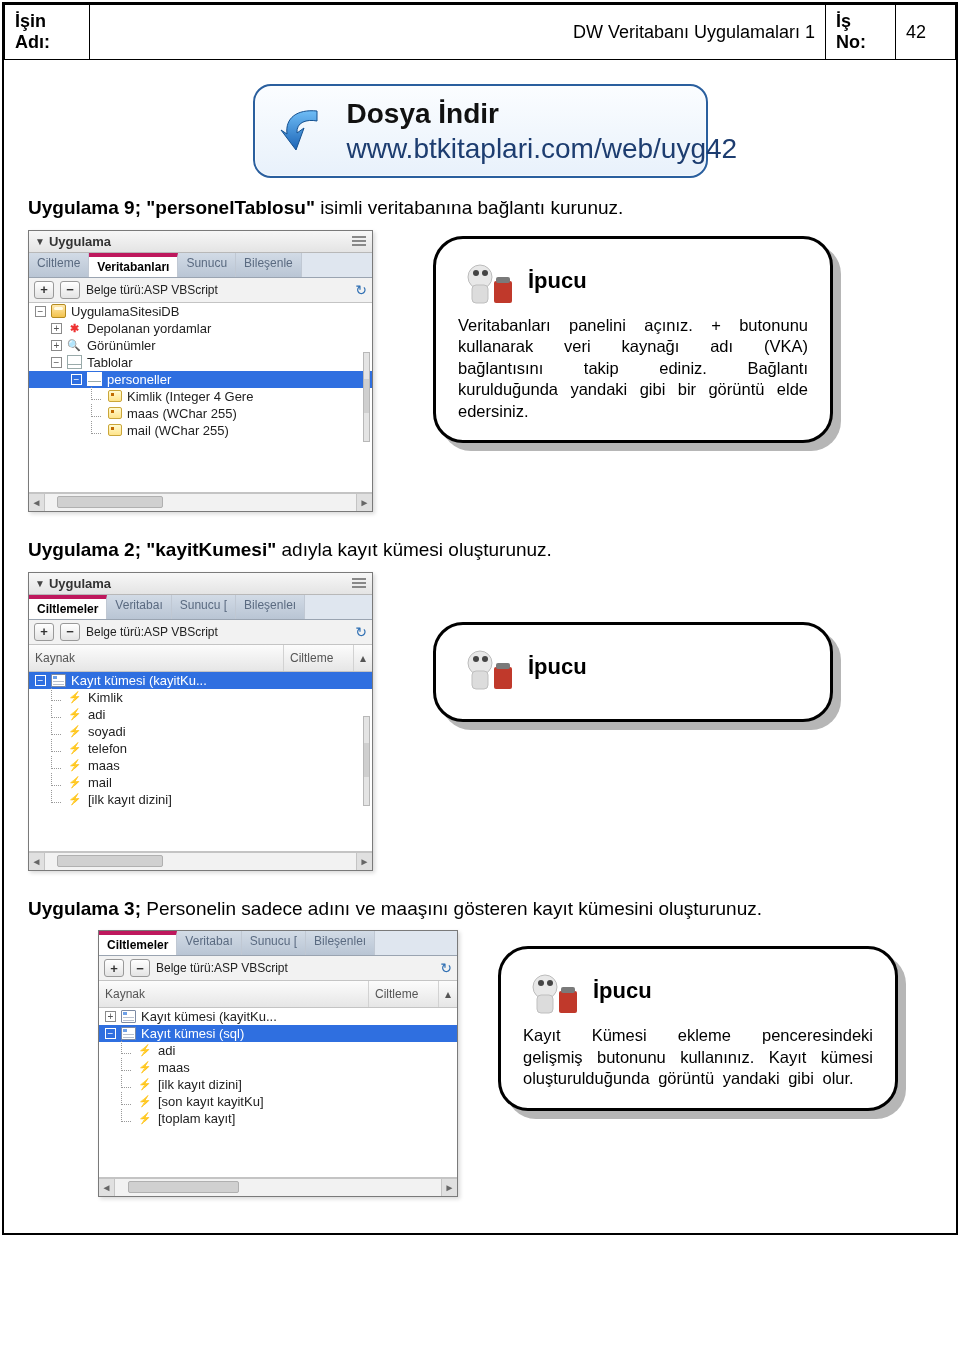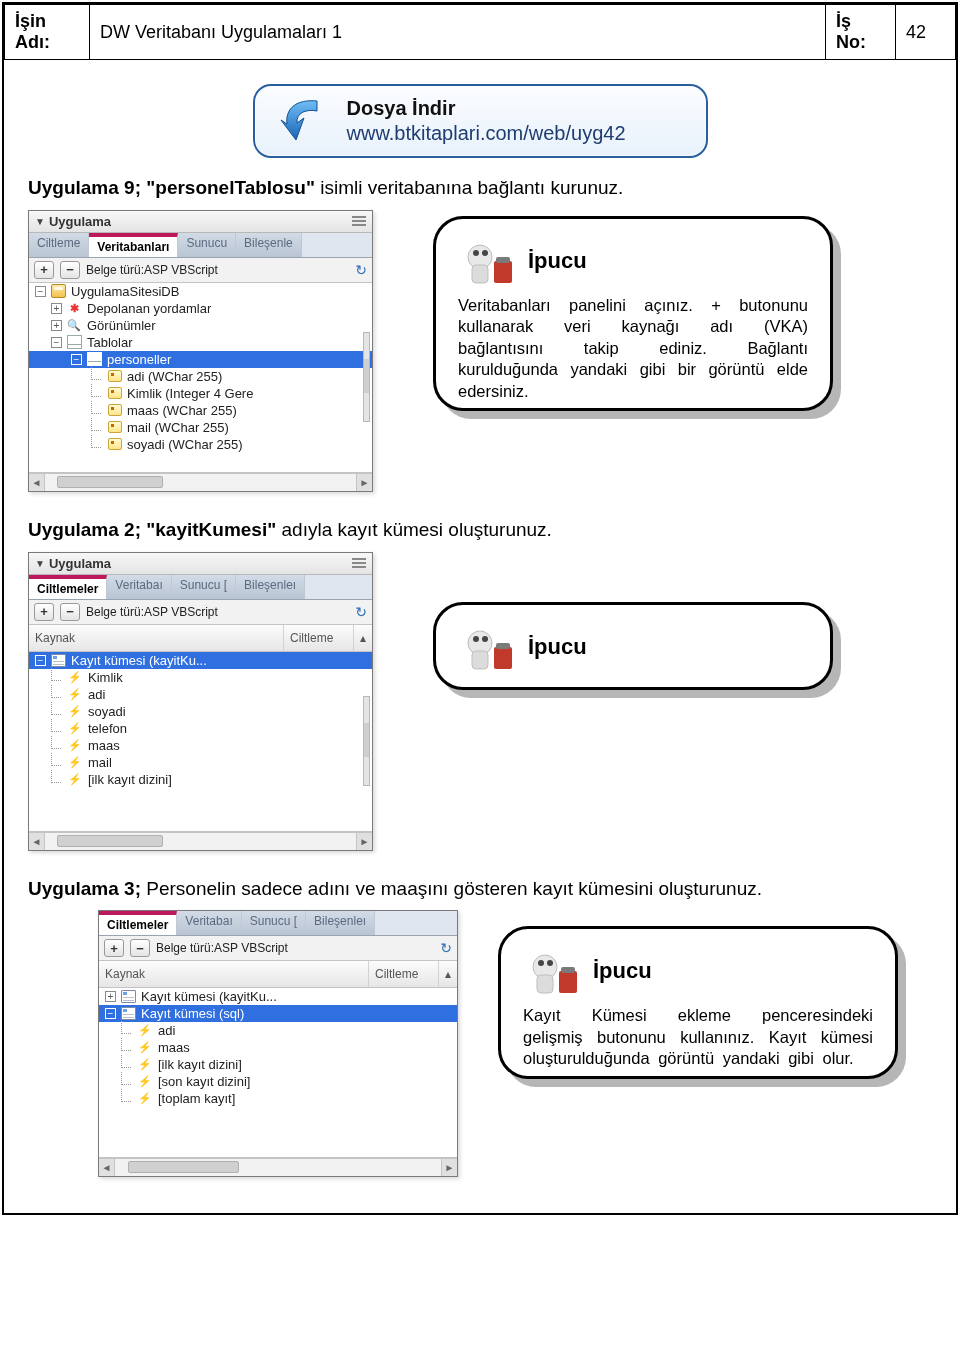--- a/index.html
+++ b/index.html
@@ -18,40 +18,40 @@
   .header-table {
     width: 100%;
     border-collapse: collapse;
   }
   .header-table td {
     border: 1px solid #000;
     padding: 6px 10px;
     font-size: 18px;
   }
   .header-table .lbl { font-weight: bold; width: 85px; }
-  .header-table .title { width: auto; }
+  .header-table .title { width: auto; text-align: right; }
   .header-table .isno-lbl { font-weight: bold; width: 70px; }
   .header-table .isno-val { width: 60px; }
 
   .content { padding: 18px 24px 30px 24px; }
 
   .download-box {
     width: 455px;
     margin: 6px auto 18px auto;
     border: 2px solid #2a5f9e;
     border-radius: 18px;
     background: linear-gradient(#fbfdff, #e8f1fb);
     display:flex;
     align-items:center;
     padding:10px 22px;
     gap:18px;
     box-shadow: 0 0 0 1px rgba(255,255,255,.6) inset;
   }
   .download-box .arrow-icon svg { display:block; }
-  .download-box .txt { font-size:20px; color:#111; line-height:1.25; }
+  .download-box .txt { font-size:28px; color:#111; line-height:1.25; }
   .download-box .txt .link { color:#1d3d70;text-align:right; }
 
   .para {
     font-size: 19px;
     margin: 12px 0 10px 0;
     line-height: 1.25;
   }
   .para b { font-weight:bold; }
 
   .row {
@@ -232,21 +232,21 @@
   .ipucu-shadow{
     position:absolute; inset:0; transform:translate(8px,8px);
     background:#b6b6b6; border-radius:30px; z-index:0;
   }
   .ipucu{
     position:relative; z-index:1;
     width:400px;
     background:#fff;
     border:3px solid #000;
     border-radius:30px;
-    padding:16px 22px 6px 22px;
+    padding:16px 22px 18px 22px;
   }
   .ipucu .head{
     display:flex;align-items:center;gap:10px;margin-bottom:8px;
   }
   .ipucu .head .title{ font-size:22px;font-weight:bold;}
   .ipucu .body{
     font-size:16.5px;
     text-align:justify;
     line-height:1.3;
   }
@@ -340,41 +340,31 @@
             <span>Tablolar</span>
           </div>
           <div class="tree-item indent2 selected">
             <span class="twisty" style="border-color:#fff;color:#fff;background:transparent">−</span>
             <span class="ico ico-table" style="border-color:#fff"></span>
             <span>personeller</span>
           </div>
           <div class="tree-item indent3">
               <span class="dotted-conn"></span>
               <span class="ico ico-col"></span>
-              <span>adi (WChar 255)</span>
-            </div>
-          <div class="tree-item indent3">
-              <span class="dotted-conn"></span>
-              <span class="ico ico-col"></span>
               <span>Kimlik (Integer 4 Gere</span>
             </div>
           <div class="tree-item indent3">
               <span class="dotted-conn"></span>
               <span class="ico ico-col"></span>
               <span>maas (WChar 255)</span>
             </div>
           <div class="tree-item indent3">
               <span class="dotted-conn"></span>
               <span class="ico ico-col"></span>
               <span>mail (WChar 255)</span>
-            </div>
-          <div class="tree-item indent3">
-              <span class="dotted-conn"></span>
-              <span class="ico ico-col"></span>
-              <span>soyadi (WChar 255)</span>
             </div>
         </div>
         <div class="hscroll">
           <div class="arrow">◄</div>
           <div class="track">
               <div class="thumb"></div>
             </div>
           <div class="arrow r">►</div>
         </div>
       </div>
@@ -549,21 +539,21 @@
               <span>maas</span>
             </div>
           <div class="tree-item indent1">
               <span class="dotted-conn"></span>
               <span class="ico ico-bolt">⚡</span>
               <span>[ilk kayıt dizini]</span>
             </div>
           <div class="tree-item indent1">
               <span class="dotted-conn"></span>
               <span class="ico ico-bolt">⚡</span>
-              <span>[son kayıt dizini]</span>
+              <span>[son kayıt kayitKu]</span>
             </div>
           <div class="tree-item indent1">
               <span class="dotted-conn"></span>
               <span class="ico ico-bolt">⚡</span>
               <span>[toplam kayıt]</span>
             </div>
         </div>
         <div class="hscroll">
           <div class="arrow">◄</div>
           <div class="track">

